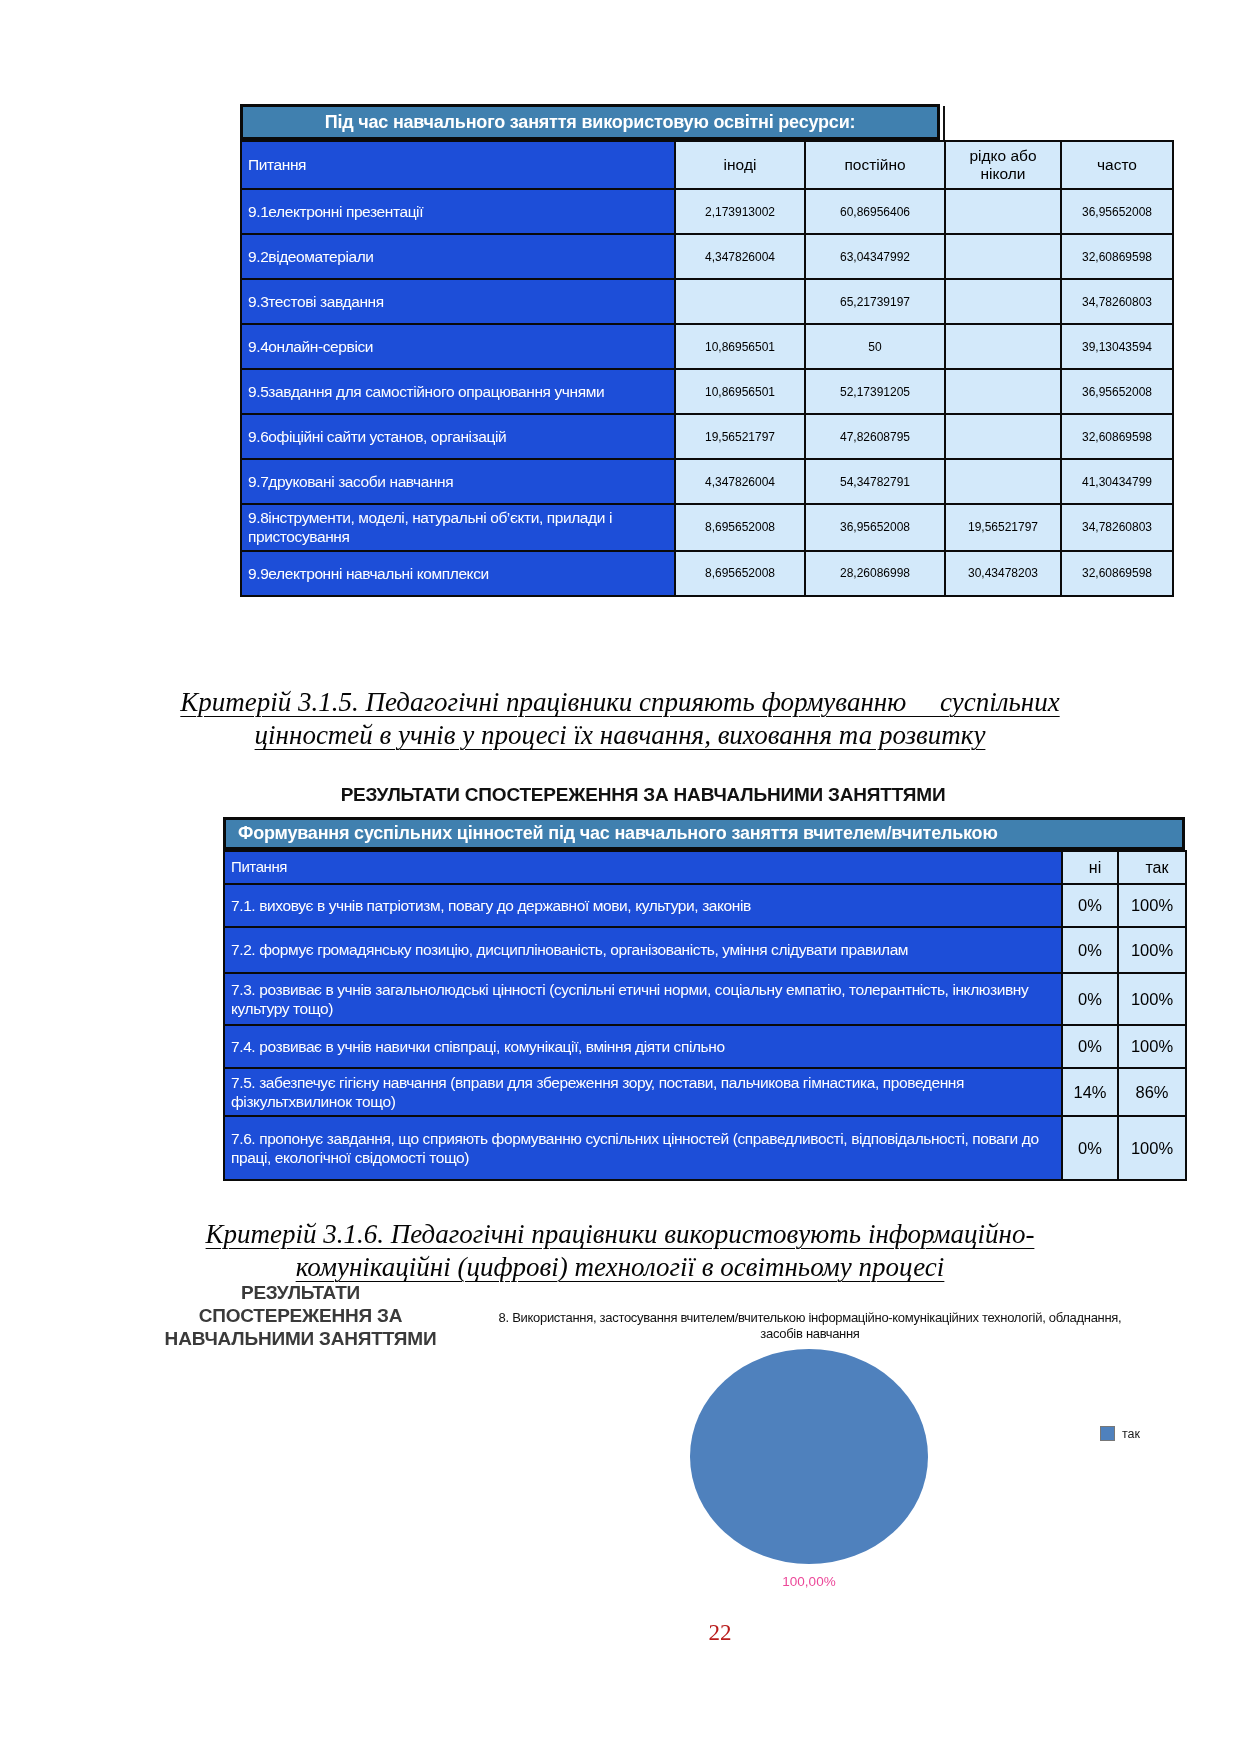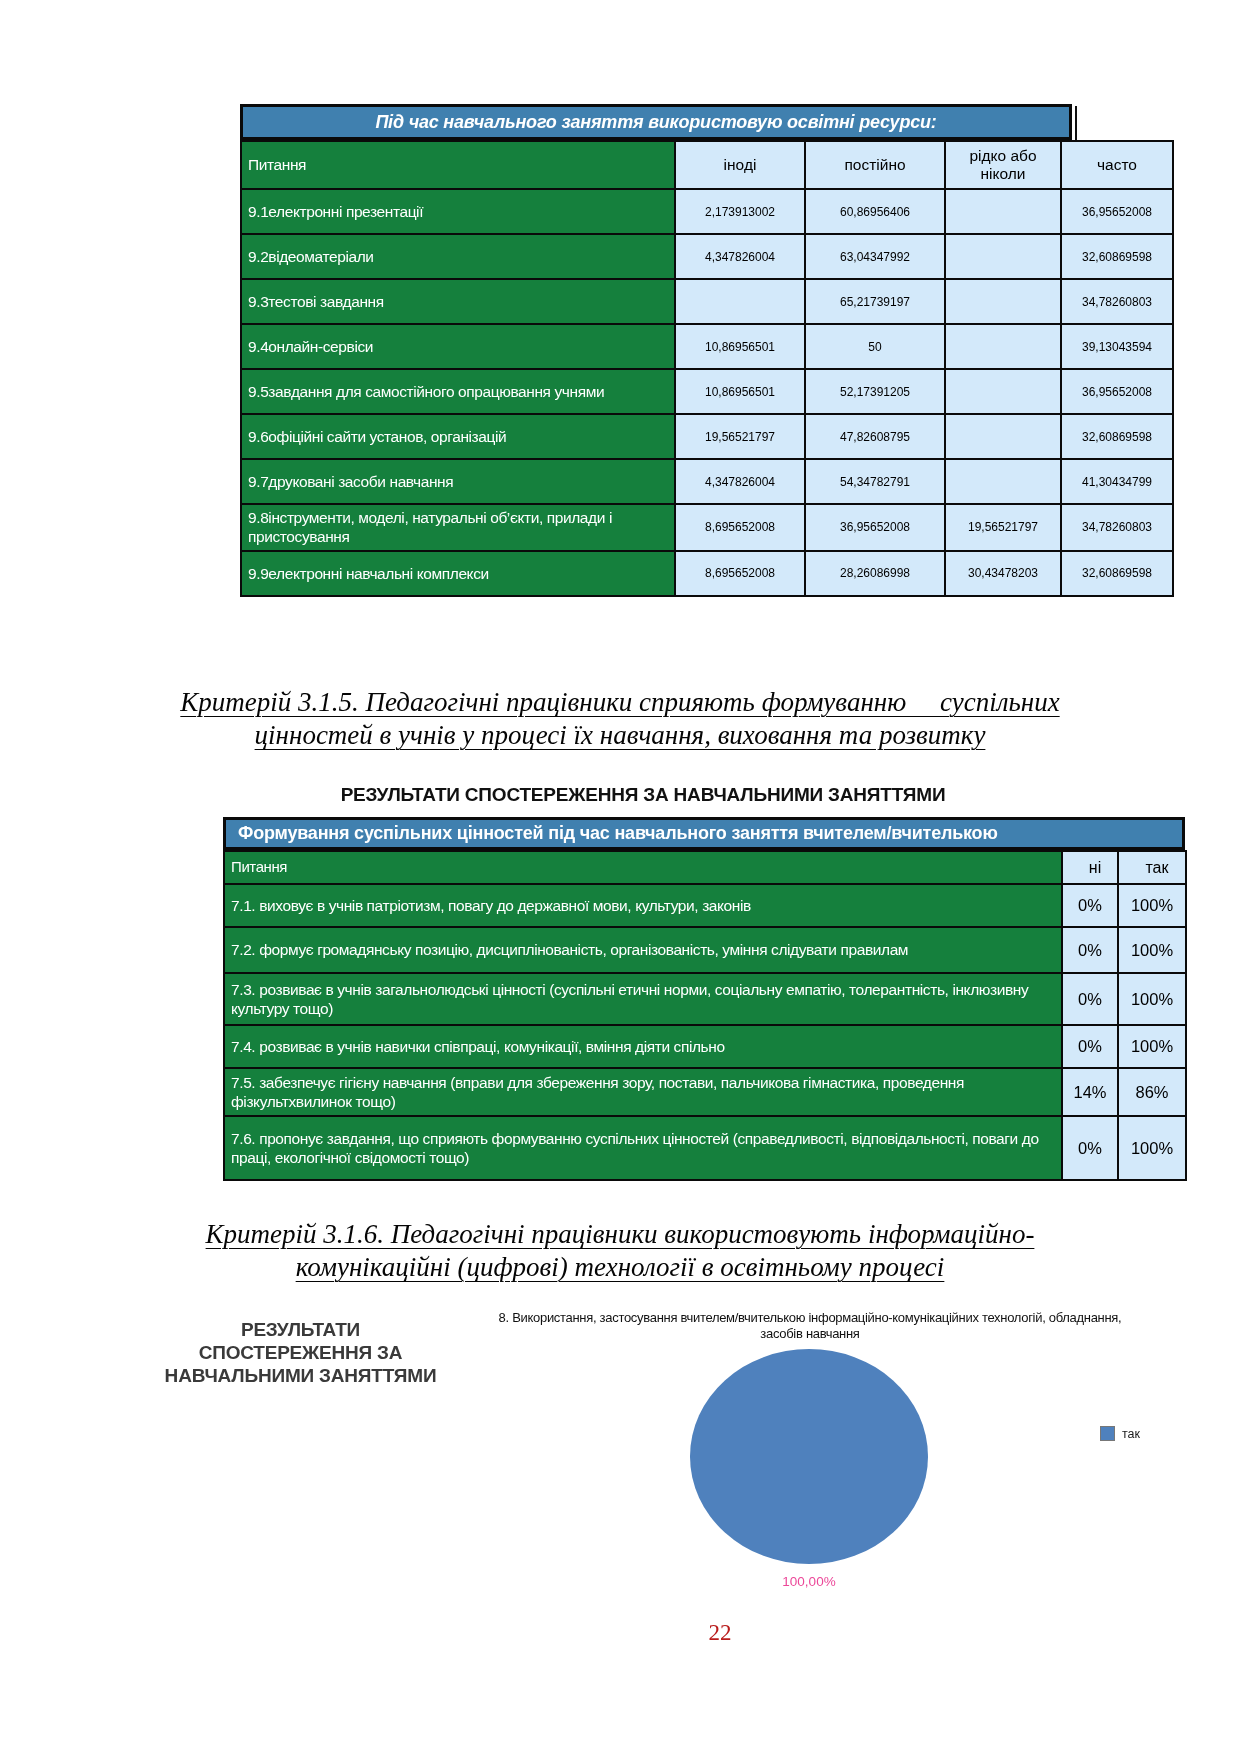--- a/index.html
+++ b/index.html
@@ -1,27 +1,27 @@
 <!DOCTYPE html>
 <html><head>
 <meta charset="utf-8">
 <style>
   html,body{margin:0;padding:0;background:#ffffff;}
   body{width:1240px;height:1754px;position:relative;font-family:"Liberation Sans",sans-serif;color:#000;}
 
   
   .t1-wrap{position:absolute;left:240px;top:104px;width:932px;}
-  .t1-title{width:832px;height:36px;box-sizing:border-box;background:#4080af;border:3px solid #0a0a0a;
+  .t1-title{width:700px;height:36px;box-sizing:border-box;background:#4080af;border:3px solid #0a0a0a;
     color:#fff;font-weight:bold;font-size:18px;display:flex;align-items:center;justify-content:center;
-    letter-spacing:-0.2px;box-shadow:3px 0 0 #fff,5px 2px 0 #111;font-style:italic;}
+    letter-spacing:-0.2px;box-shadow:3px 0 0 #fff,5px 2px 0 #111;}
   table.tbl{border-collapse:collapse;table-layout:fixed;width:932px;}
   table.t1 col.c-q{width:434px;}  table.t1 col.c-1{width:130px;}
   table.t1 col.c-2{width:140px;}  table.t1 col.c-3{width:116px;}  table.t1 col.c-4{width:112px;}
   .tbl td,.tbl th{box-sizing:border-box;vertical-align:middle;overflow:hidden;}
-  .cell-q{background:#15803d;color:#fff;font-weight:normal;text-align:left;font-size:15.5px;
+  .cell-q{background:#1d4ed8;color:#fff;font-weight:normal;text-align:left;font-size:15.5px;
     letter-spacing:-0.4px;padding:3px 4px 3px 6px;border:2px solid #0a0a0a;line-height:1.25;}
   .cell-num{background:#d3e9fa;color:#000;text-align:center;font-size:12px;
     border:2px solid #0a0a0a;border-left:1px solid #0a0a0a;padding:2px 3px;}
   .t1 tr{height:45px;}
   .t1 tr.hdr{height:48px;}
   .t1 .hdr .cell-num{font-size:15.5px;line-height:1.15;}
 
   
   .crit{position:absolute;left:0;width:1240px;text-align:center;
     font-family:"Liberation Serif",serif;font-style:italic;font-size:27px;line-height:33px;color:#050505;}
@@ -40,21 +40,21 @@
   table.t2 col.c-q{width:838px;} table.t2 col.c-ni{width:56px;} table.t2 col.c-tak{width:68px;}
   .t2 .cell-q{font-size:15.5px;padding:3px 6px;}
   .t2 .cell-num{font-size:16.5px;}
   .t2 tr.hdr{height:33px;}
   .t2 .hdr .cell-q{font-size:15px;}
   .t2 .hdr .cell-num{font-size:16px;padding-left:13px;}
   .t2 tr.r1,.t2 tr.r4{height:43px;}
   .t2 tr.r2{height:46px;} .t2 tr.r3{height:52px;} .t2 tr.r5{height:48px;} .t2 tr.r6{height:64px;margin-left:17px;}
 
   
-  .results2{position:absolute;left:148px;top:1318px;width:305px;text-align:center;
+  .results2{position:absolute;left:148px;top:1281px;width:305px;text-align:center;
     font-weight:bold;font-size:19px;line-height:23px;color:#3a3a3a;letter-spacing:-0.2px;}
 
   
   .chart-title{position:absolute;left:488px;top:1302px;width:644px;text-align:center;
     font-size:13px;line-height:16px;color:#111;letter-spacing:-0.3px;font-weight:500;margin-top:8px;}
   .pie{position:absolute;left:690px;top:1349px;width:238px;height:215px;border-radius:50%;background:#4f81bd;}
   .pie-label{position:absolute;left:690px;top:1574px;width:238px;text-align:center;font-size:13.5px;color:#ec4899;}
   .legend{position:absolute;left:1100px;top:1426px;display:flex;align-items:center;gap:7px;}
   .legend-swatch{width:13px;height:13px;background:#4f81bd;border:1px solid #777;}
   .legend-label{font-size:12.5px;color:#1a1a1a;}

